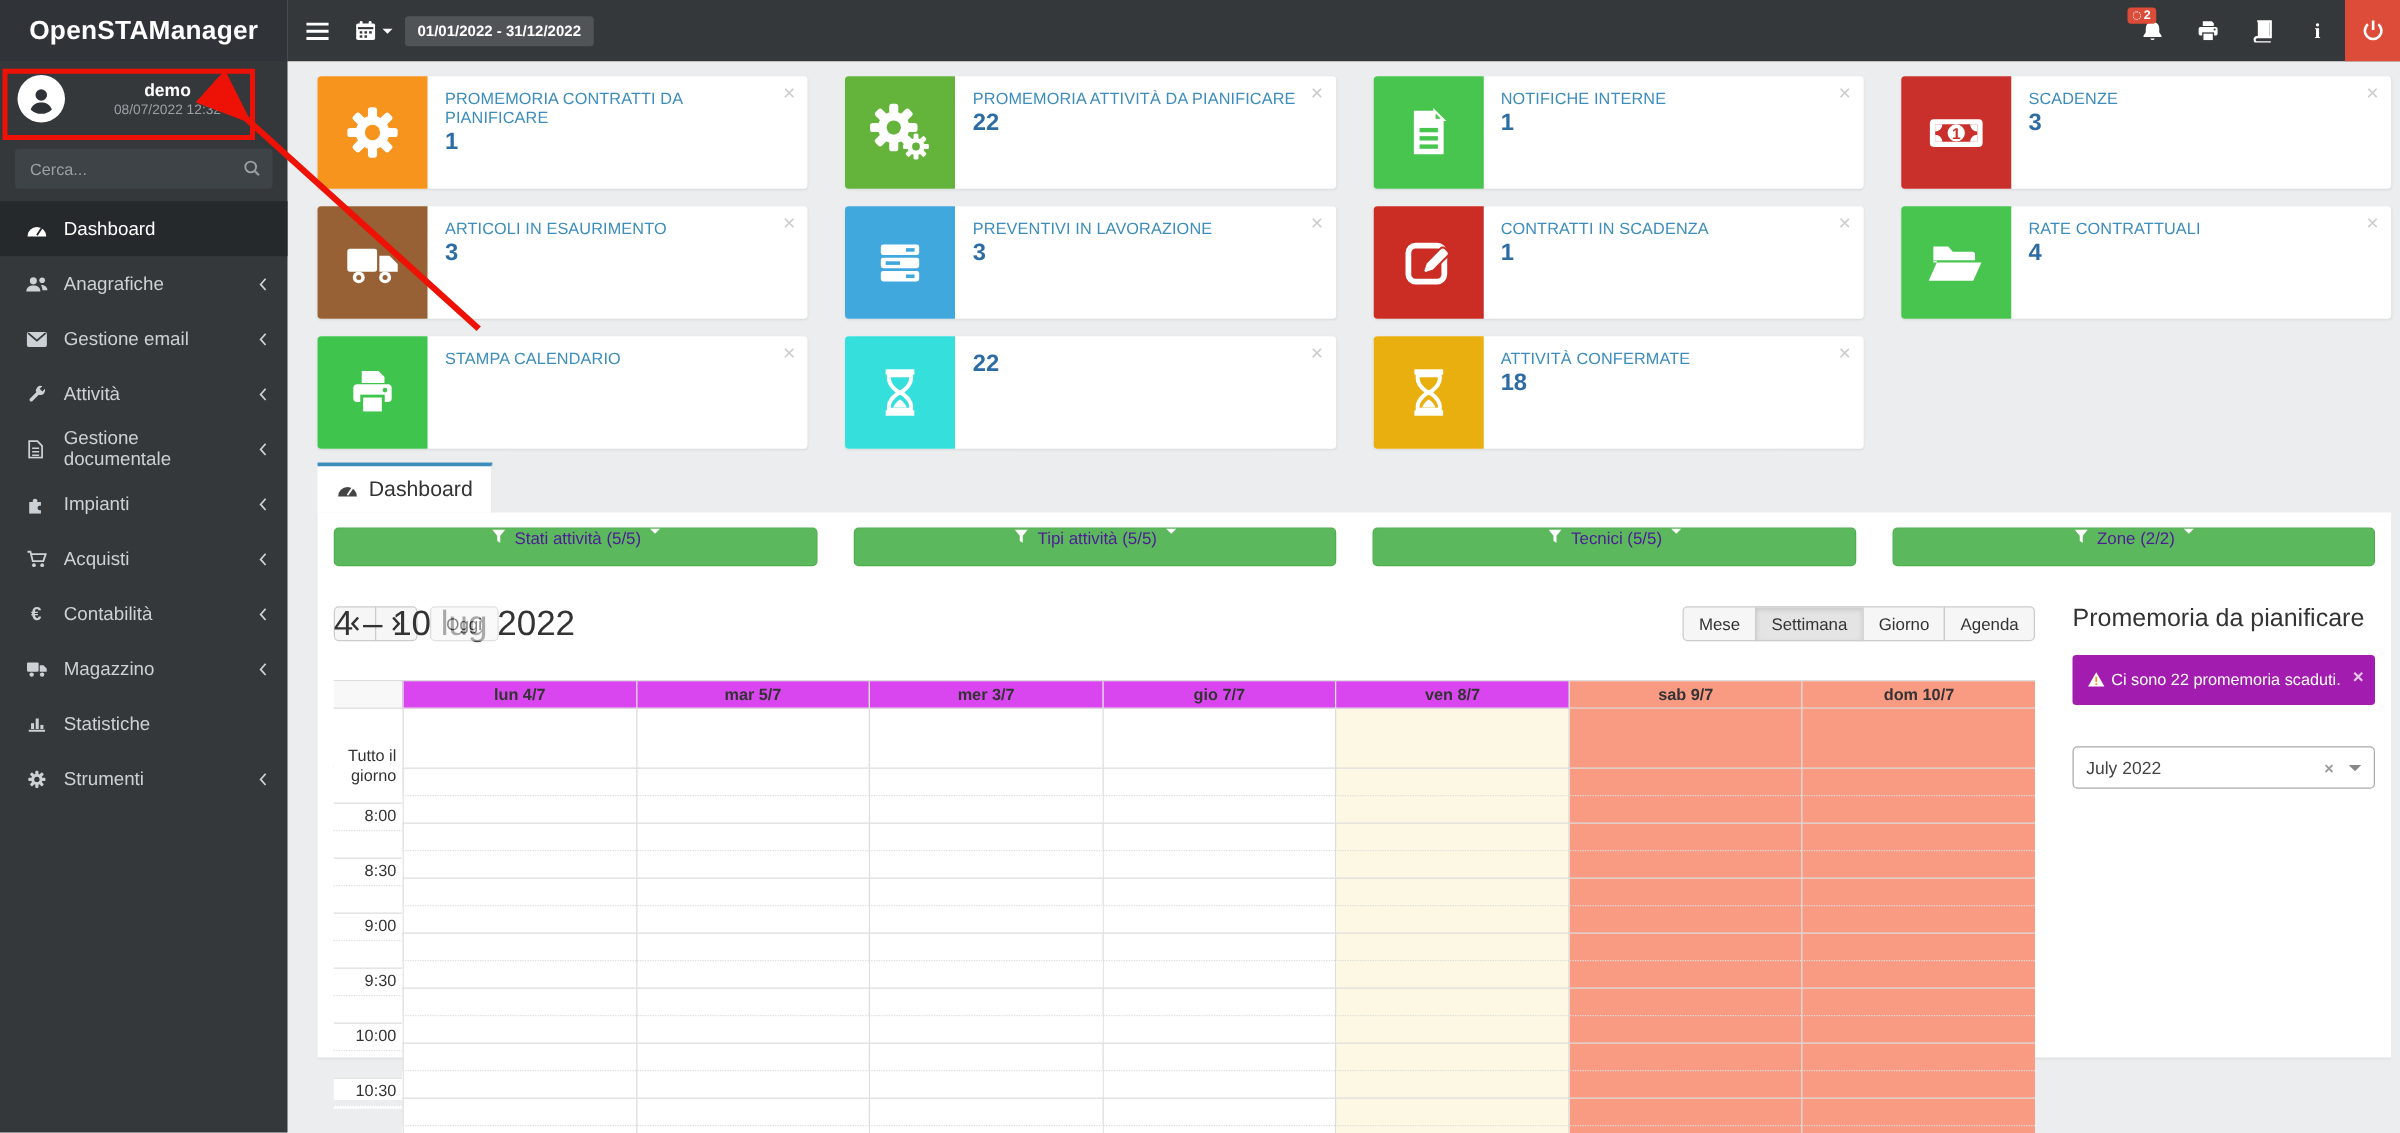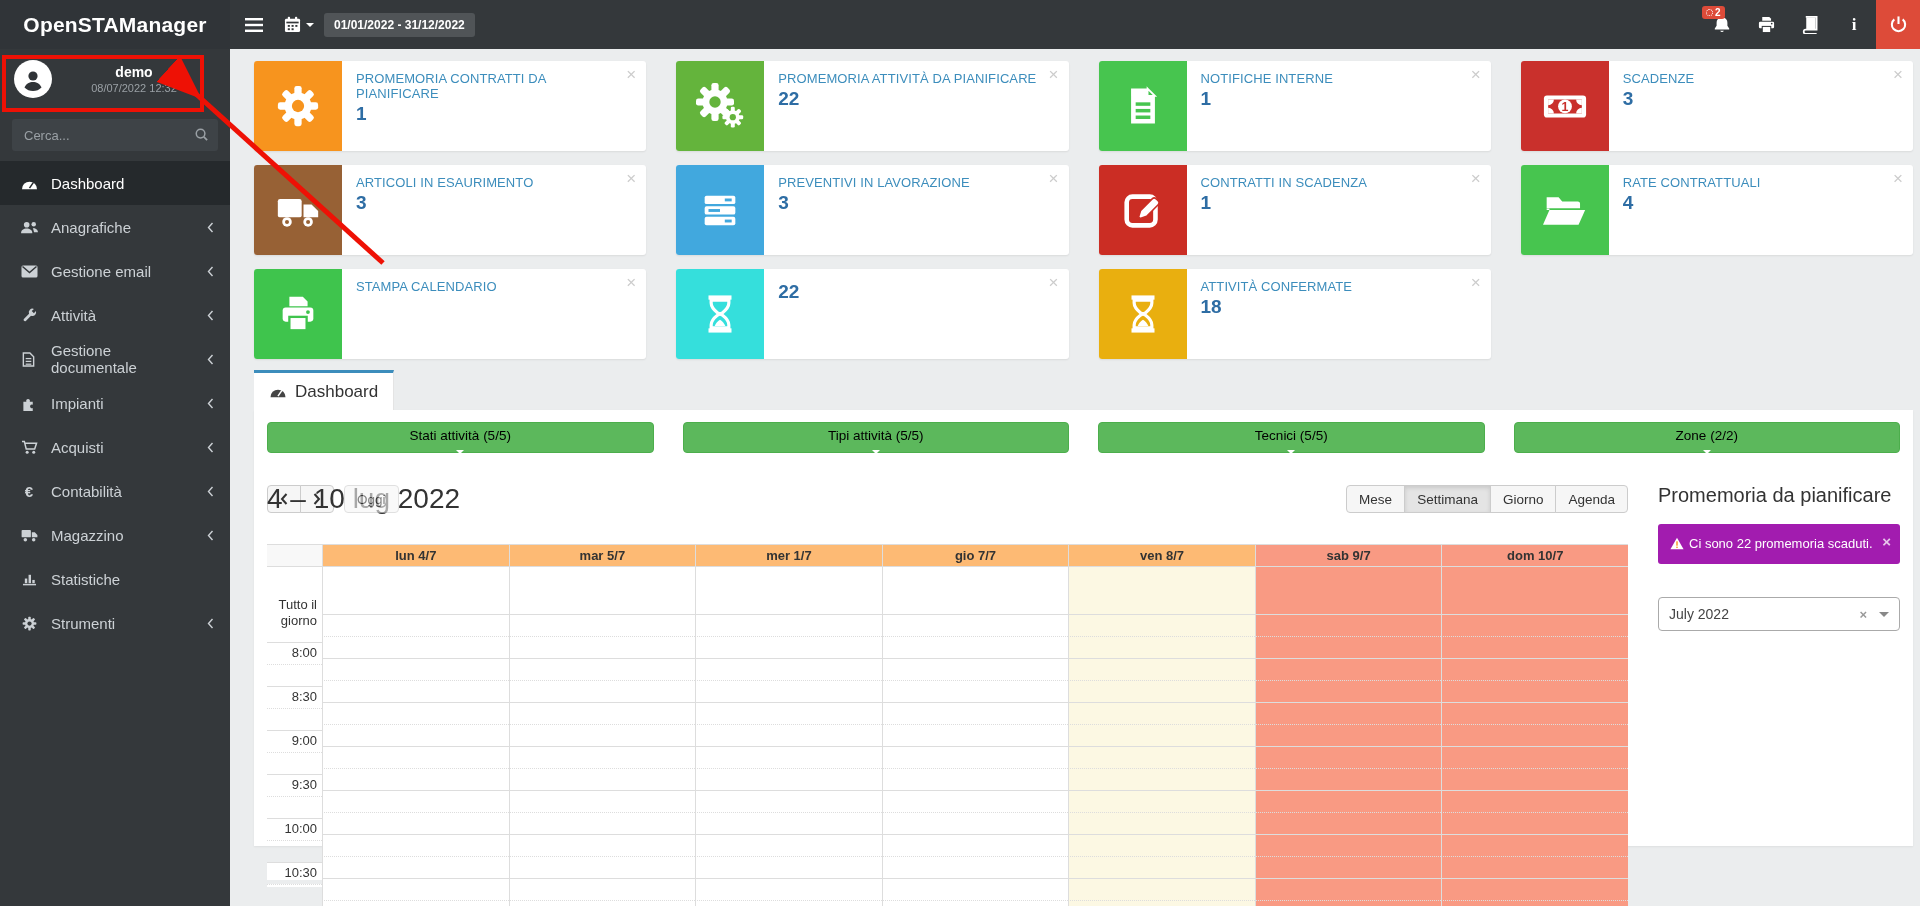--- a/index.html
+++ b/index.html
@@ -61,22 +61,22 @@
   .w5{--c:#41a8de}.w6{--c:#cb2d24}.w7{--c:#47c54f}.w8{--c:#3fc44d}.w9{--c:#35dfdc}.w10{--c:#e9af0f}
 
   
   .tabs-row { margin-top:11px; height:40px; display:flex; }
   .tab-active { background:#fff; border-top:3px solid #3c8dbc; border-right:1px solid #e4e4e4;
     padding:0 15px; display:flex; align-items:center; gap:8px; font-size:17px; color:#333;
     cursor:pointer; }
   .panel { background:#fff; height:436px; padding:12px 13px 0 13px; box-shadow:0 1px 2px rgba(0,0,0,.06); }
   .filters-grid { display:grid; grid-template-columns:repeat(4,1fr); column-gap:29px; }
   .btn-filter { height:31px; background:#5cb85c; border:1px solid #4cae4c; border-radius:4px;
-    color:#000000; font-size:13.5px; display:flex; align-items:center; justify-content:center; gap:7px;
-    cursor:pointer;flex-direction:column; }
+    color:#4c1d95; font-size:13.5px; display:flex; justify-content:center; gap:7px;
+    cursor:pointer; }
   .caret-dn { width:0; height:0; border-left:4px solid transparent; border-right:4px solid transparent;
     border-top:4px solid #fff; }
 
   .content-flex { display:flex; margin-top:29px; }
   .cal { flex:0 0 1361px; }
   .fc-toolbar { position:relative; height:34px; display:flex; align-items:center; }
   .fc-title { position:absolute; left:0; right:0; text-align:left; font-size:28px;
     font-weight:500; color:#333; }
   .btn-group { display:flex; }
   .fc-btn { height:28px; padding:0 12px; background:#f6f6f6; border:1px solid #ccc;
@@ -85,21 +85,21 @@
   .btn-group .fc-btn:first-child { border-radius:4px 0 0 4px; }
   .btn-group .fc-btn:last-child { border-radius:0 4px 4px 0; }
   .fc-btn.single { border-radius:4px; margin-left:10px;text-align:right; }
   .fc-btn.disabled { opacity:.6; cursor:default; }
   .fc-btn.active { background:#e4e4e4; box-shadow:inset 0 2px 4px rgba(0,0,0,.12); }
   .fc-views { margin-left:auto; z-index:1; }
 
   
   .fc-grid { margin-top:28px; border-top:1px solid #ddd; }
   .fc-row { display:grid; grid-template-columns:55px repeat(7,1fr); }
-  .fc-hcell { background:#fdba74; border-left:1px solid #ddd; border-bottom:1px solid #ddd;
+  .fc-hcell { background:#d946ef; border-left:1px solid #ddd; border-bottom:1px solid #ddd;
     font-weight:bold; font-size:13px; color:#333; text-align:center; padding:3px 0; }
   .fc-hcell.axis { border-left:0; background:#f8f8f8; }
   .fc-hcell.wk { background:#f99a83; }
   .fc-cell { border-left:1px solid #ddd; background:#fff; cursor:pointer; }
   .fc-cell.today { background:#fcf8e3; }
   .fc-cell.wk { background:#f99a83; }
   .allday { height:44px; }
   .allday-axis { font-size:13px; color:#333; padding:2px 2px 0 2px; line-height:1.25; }
   .fc-divider { height:3px; background:#f0f0f0; border-top:1px solid #ddd; border-bottom:1px solid #ddd; }
   .slot-row { height:22px; }
@@ -649,21 +649,21 @@
             <div class="fc-btn">Giorno</div>
             <div class="fc-btn">Agenda</div>
           </div>
         </div>
 
         <div class="fc-grid">
           <div class="fc-row" id="day-header-row">
             <div class="fc-hcell axis"></div>
           <div class="fc-hcell">lun 4/7</div>
               <div class="fc-hcell">mar 5/7</div>
-              <div class="fc-hcell">mer 1/7</div>
+              <div class="fc-hcell">mer 3/7</div>
               <div class="fc-hcell">gio 7/7</div>
               <div class="fc-hcell">ven 8/7</div>
               <div class="fc-hcell wk">sab 9/7</div>
               <div class="fc-hcell wk">dom 10/7</div>
             </div>
           <div class="fc-row allday" id="allday-row">
             <div class="fc-cell slot-axis allday-axis">Tutto il giorno</div>
           <div class="fc-cell"></div>
               <div class="fc-cell"></div>
               <div class="fc-cell"></div>

